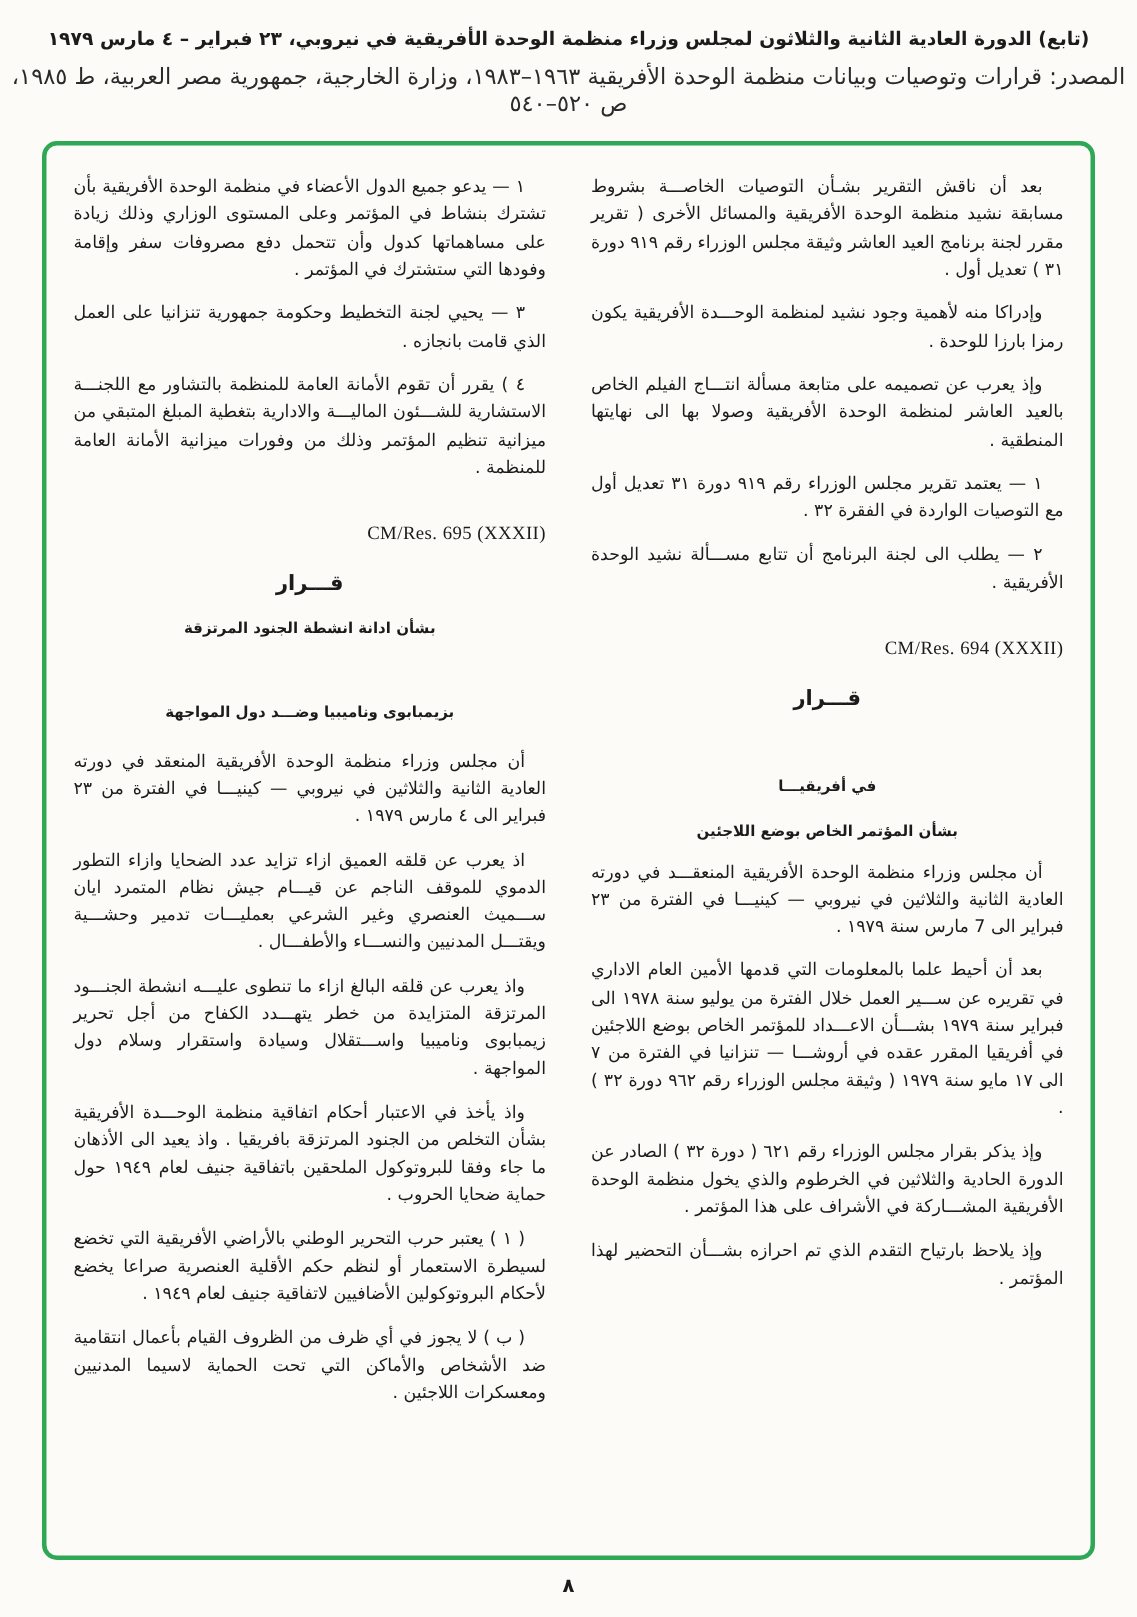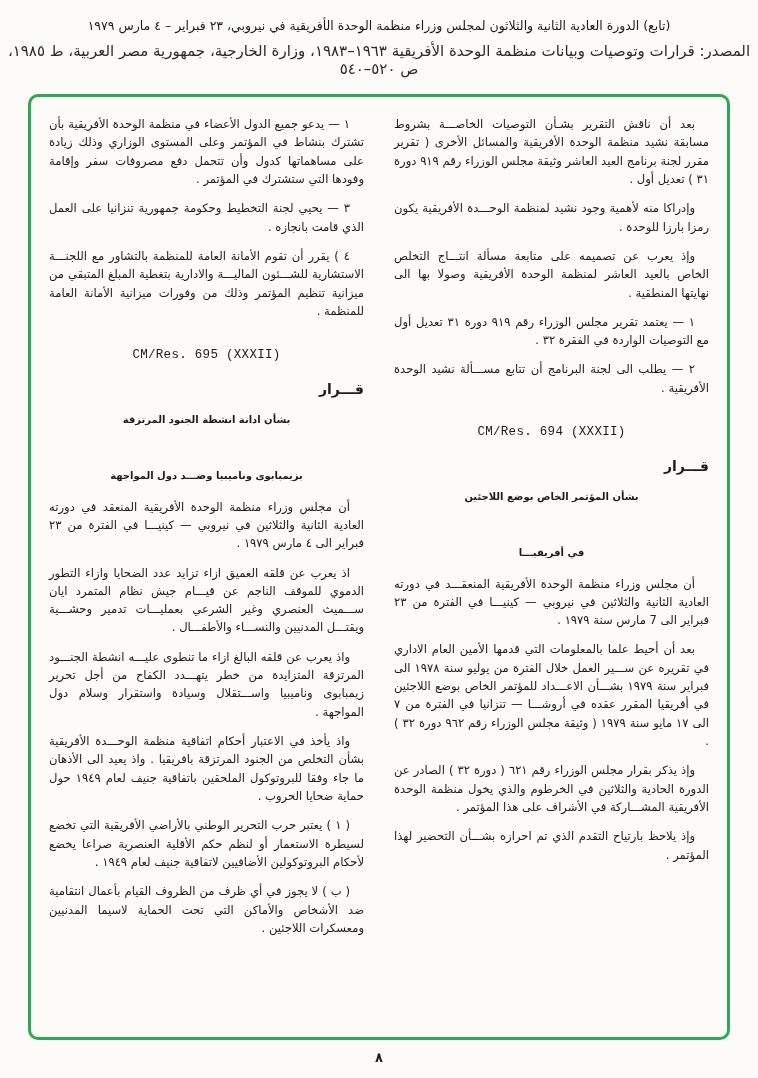--- a/index.html
+++ b/index.html
@@ -16,21 +16,21 @@
     overflow: hidden;
     position: relative;
   }
   .doc-header {
     direction: rtl;
     text-align: center;
     padding-top: 18px;
   }
   .header-title {
     font-size: 12.5px;
-    font-weight: normal;
+    font-weight: bold;
     letter-spacing: 0.2px;
   }
   .header-source {
     font-size: 15px;
     font-weight: normal;
     margin-top: 9px;
     color: #2a2a2a;
   }
   .content-box {
     direction: rtl;
@@ -51,27 +51,28 @@
     font-size: 11.6px;
     line-height: 1.58;
     text-align: justify;
   }
   .para {
     margin: 0 0 11px 0;
     text-indent: 14px;
   }
   .ref {
     direction: ltr;
-    text-align: center;
-    font-family: Liberation Mono, monospace;
+    text-align: right;
+    font-family: Liberation Serif, serif;
     font-size: 12.5px;
     margin: 26px 0 12px 0;
     letter-spacing: 0.3px;
   }
   .h-qarar {
+    text-align: center;
     font-weight: bold;
     font-size: 14px;
     margin: 4px 0 12px 0;
   }
   .h-sub {
     text-align: center;
     font-weight: bold;
     font-size: 10px;
     margin: 0 0 9px 0;
   }
@@ -95,27 +96,27 @@
   <header class="doc-header">
     <div class="header-title">(تابع) الدورة العادية الثانية والثلاثون لمجلس وزراء منظمة الوحدة الأفريقية في نيروبي، ٢٣ فبراير – ٤ مارس ١٩٧٩</div>
     <div class="header-source">المصدر: قرارات وتوصيات وبيانات منظمة الوحدة الأفريقية ١٩٦٣–١٩٨٣، وزارة الخارجية، جمهورية مصر العربية، ط ١٩٨٥، ص ٥٢٠–٥٤٠</div>
   </header>
 
   <div class="content-box" style="border-color: rgb(47, 168, 85);">
 
     <section class="column">
       <p class="para">بعد أن ناقش التقرير بشـأن التوصيات الخاصـــة بشروط مسابقة نشيد منظمة الوحدة الأفريقية والمسائل الأخرى ( تقرير مقرر لجنة برنامج العيد العاشر وثيقة مجلس الوزراء رقم ٩١٩ دورة ٣١ ) تعديل أول .</p>
       <p class="para">وإدراكا منه لأهمية وجود نشيد لمنظمة الوحـــدة الأفريقية يكون رمزا بارزا للوحدة .</p>
-      <p class="para">وإذ يعرب عن تصميمه على متابعة مسألة انتـــاج التخلص الخاص بالعيد العاشر لمنظمة الوحدة الأفريقية وصولا بها الى نهايتها المنطقية .</p>
+      <p class="para">وإذ يعرب عن تصميمه على متابعة مسألة انتـــاج الفيلم الخاص بالعيد العاشر لمنظمة الوحدة الأفريقية وصولا بها الى نهايتها المنطقية .</p>
       <p class="para">١ — يعتمد تقرير مجلس الوزراء رقم ٩١٩ دورة ٣١ تعديل أول مع التوصيات الواردة في الفقرة ٣٢ .</p>
       <p class="para">٢ — يطلب الى لجنة البرنامج أن تتابع مســـألة نشيد الوحدة الأفريقية .</p>
       <p class="ref">CM/Res. 694 (XXXII)</p>
       <p class="h-qarar">قـــرار</p>
+      <p class="h-sub last">في أفريقيـــا</p>
       <p class="h-sub">بشأن المؤتمر الخاص بوضع اللاجئين</p>
-      <p class="h-sub last">في أفريقيـــا</p>
       <p class="para">أن مجلس وزراء منظمة الوحدة الأفريقية المنعقـــد في دورته العادية الثانية والثلاثين في نيروبي — كينيـــا في الفترة من ٢٣ فبراير الى 7 مارس سنة ١٩٧٩ .</p>
       <p class="para">بعد أن أحيط علما بالمعلومات التي قدمها الأمين العام الاداري في تقريره عن ســـير العمل خلال الفترة من يوليو سنة ١٩٧٨ الى فبراير سنة ١٩٧٩ بشـــأن الاعـــداد للمؤتمر الخاص بوضع اللاجئين في أفريقيا المقرر عقده في أروشـــا — تنزانيا في الفترة من ٧ الى ١٧ مايو سنة ١٩٧٩ ( وثيقة مجلس الوزراء رقم ٩٦٢ دورة ٣٢ ) .</p>
       <p class="para">وإذ يذكر بقرار مجلس الوزراء رقم ٦٢١ ( دورة ٣٢ ) الصادر عن الدورة الحادية والثلاثين في الخرطوم والذي يخول منظمة الوحدة الأفريقية المشـــاركة في الأشراف على هذا المؤتمر .</p>
       <p class="para">وإذ يلاحظ بارتياح التقدم الذي تم احرازه بشـــأن التحضير لهذا المؤتمر .</p>
     </section>
 
     <section class="column">
       <p class="para">١ — يدعو جميع الدول الأعضاء في منظمة الوحدة الأفريقية بأن تشترك بنشاط في المؤتمر وعلى المستوى الوزاري وذلك زيادة على مساهماتها كدول وأن تتحمل دفع مصروفات سفر وإقامة وفودها التي ستشترك في المؤتمر .</p>
       <p class="para">٣ — يحيي لجنة التخطيط وحكومة جمهورية تنزانيا على العمل الذي قامت بانجازه .</p>
       <p class="para">٤ ) يقرر أن تقوم الأمانة العامة للمنظمة بالتشاور مع اللجنـــة الاستشارية للشـــئون الماليـــة والادارية بتغطية المبلغ المتبقي من ميزانية تنظيم المؤتمر وذلك من وفورات ميزانية الأمانة العامة للمنظمة .</p>

